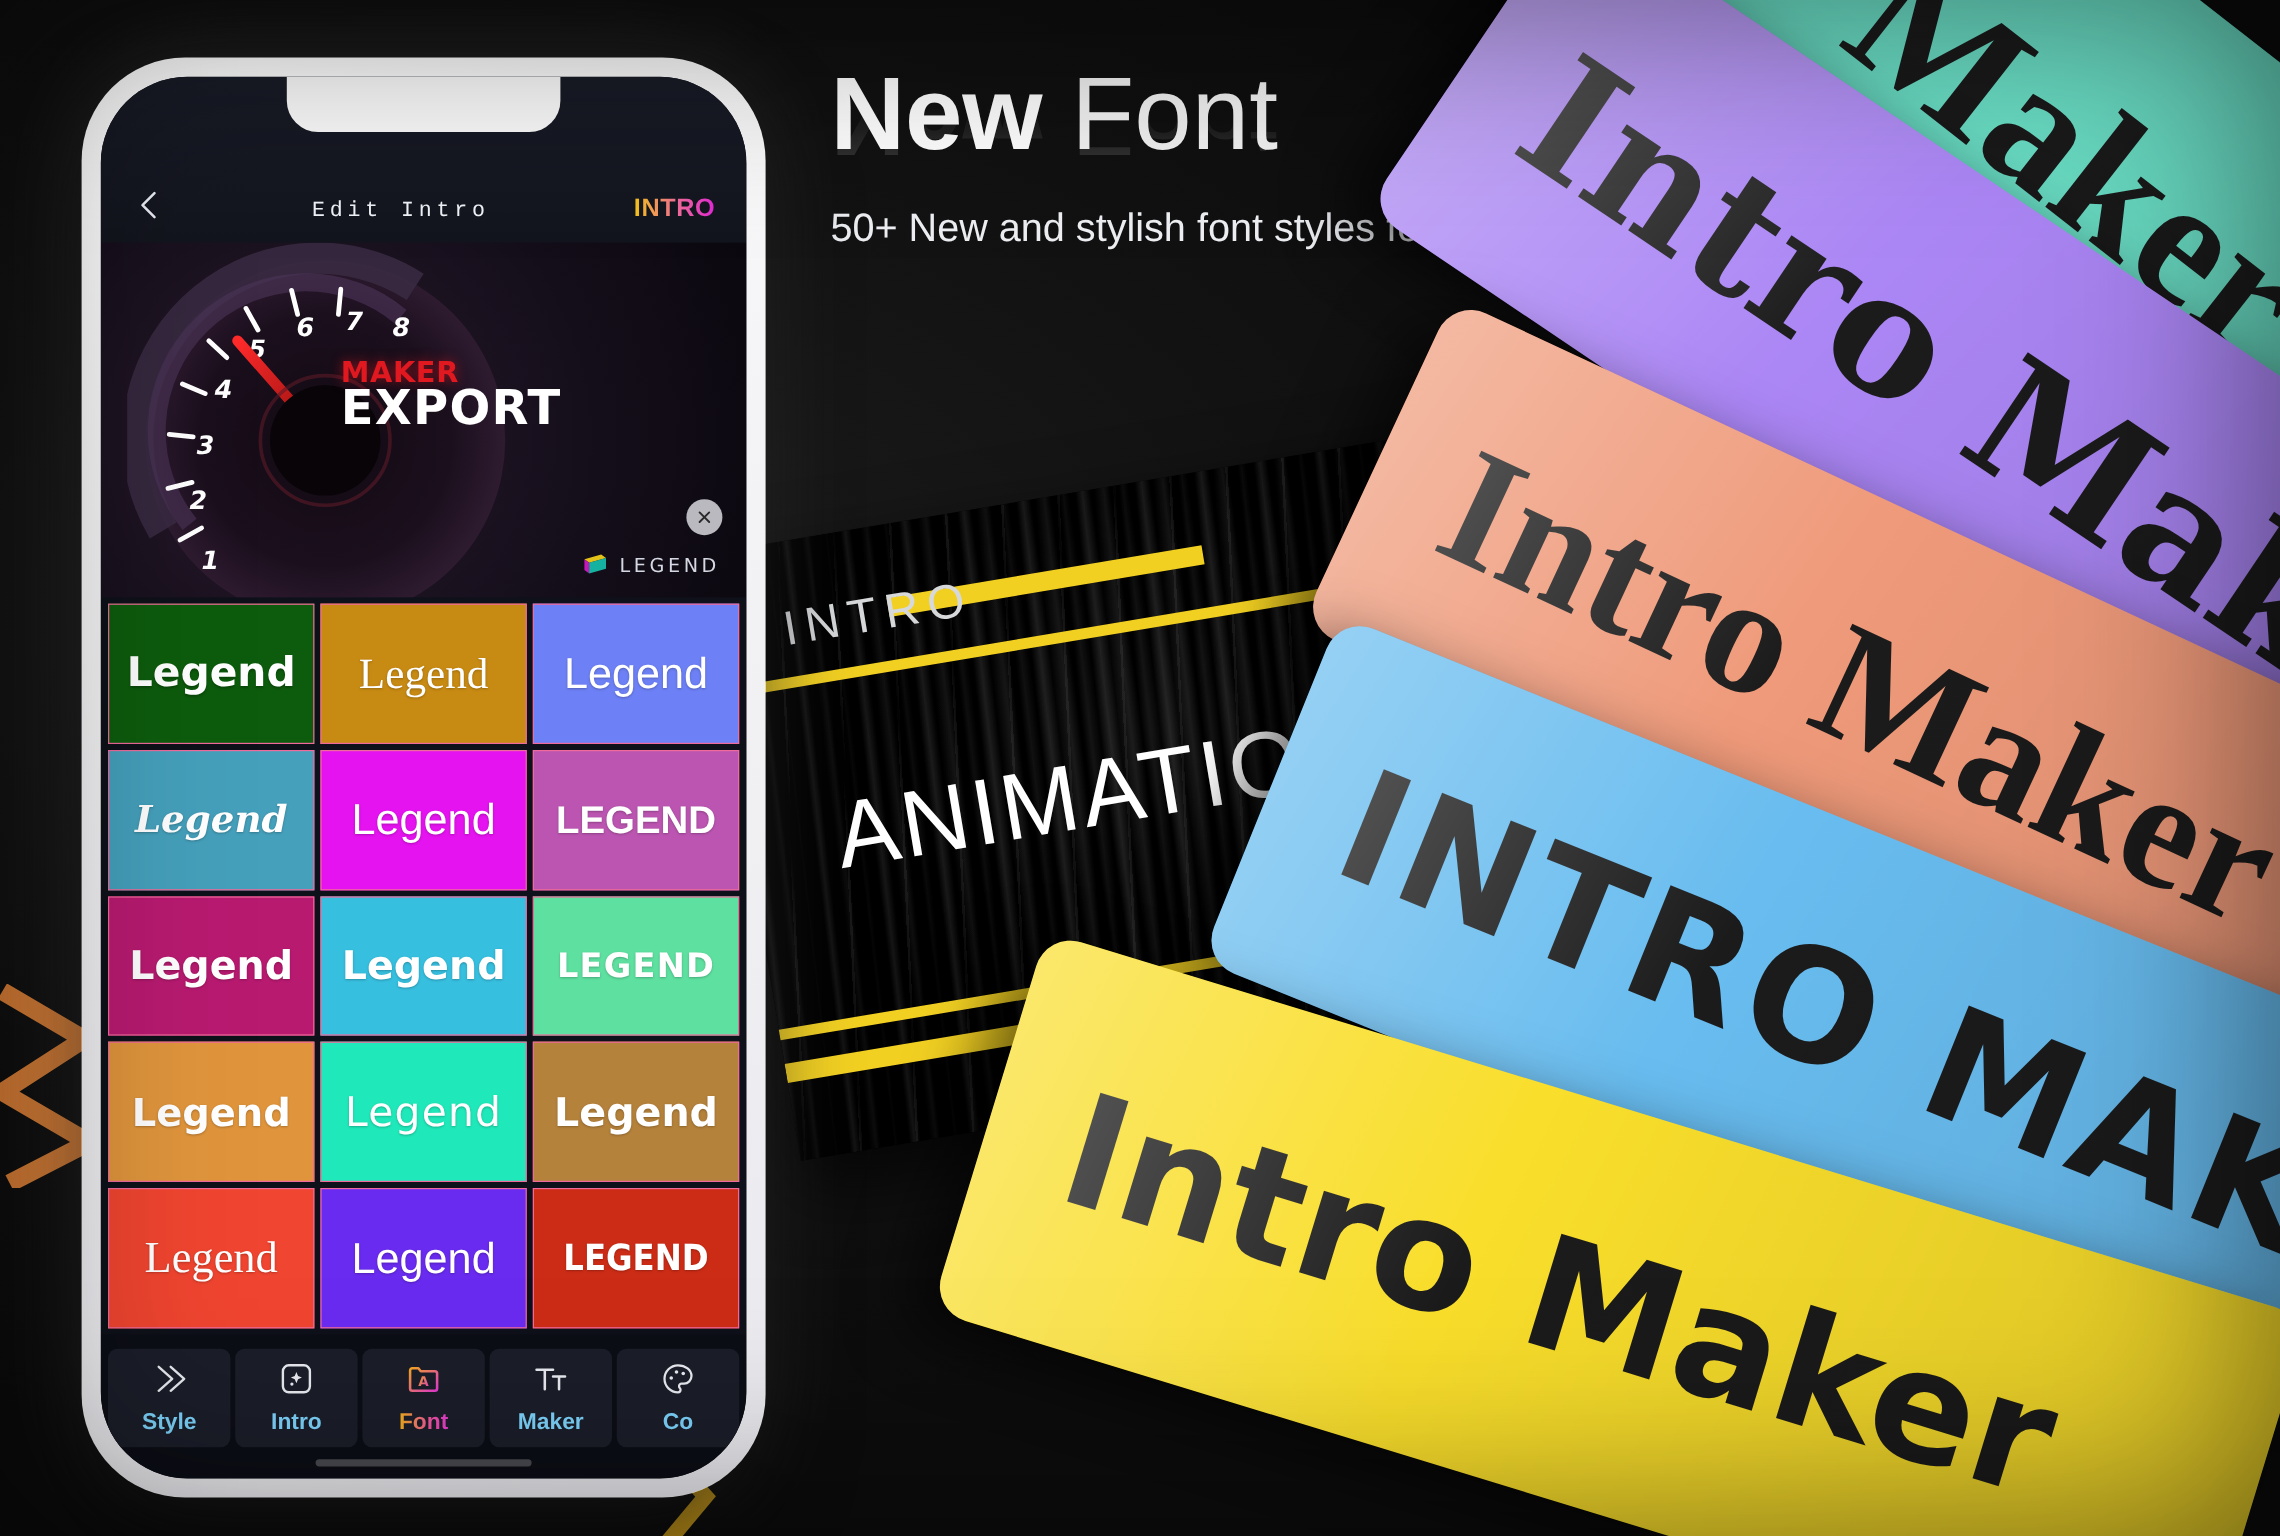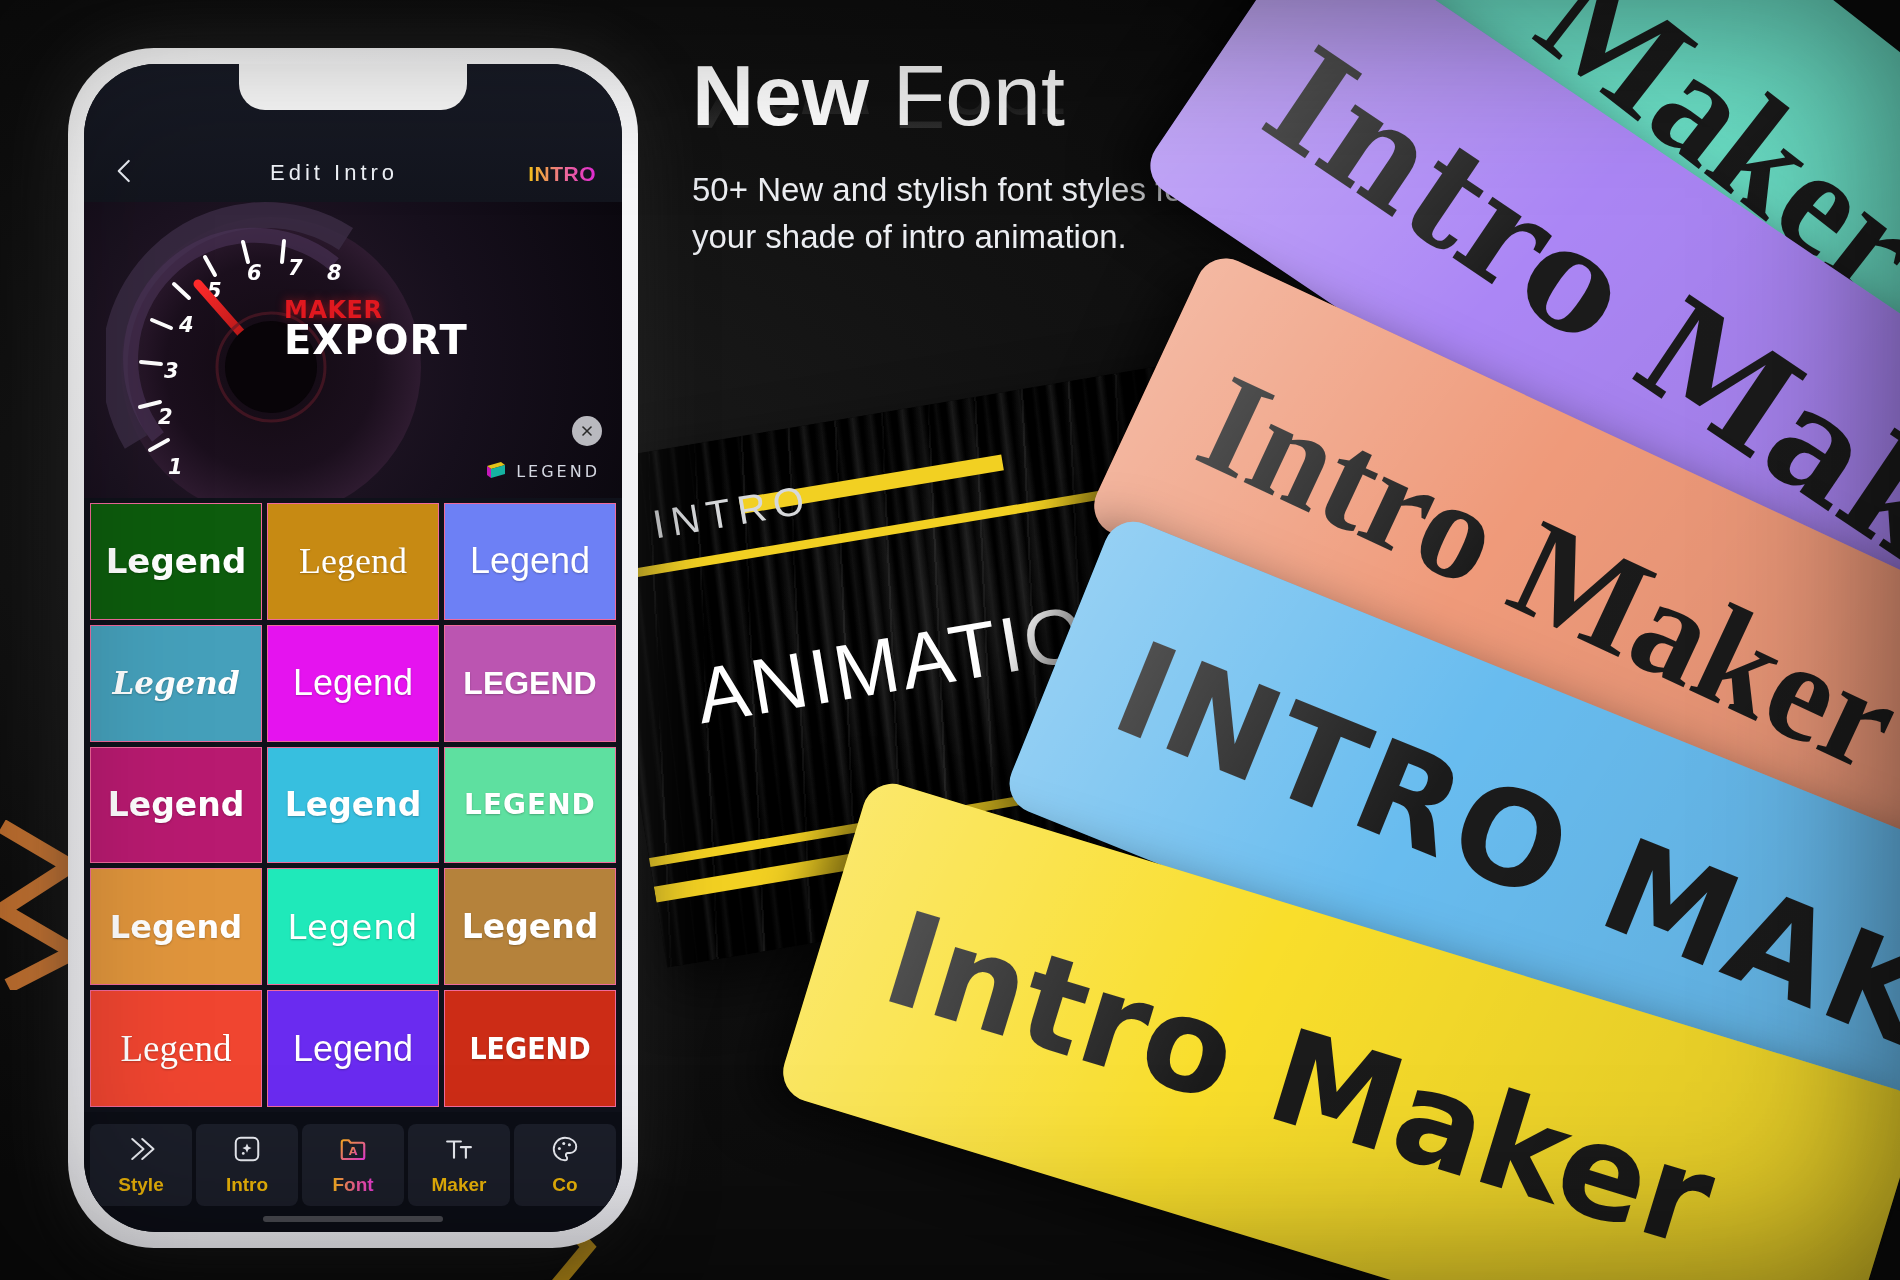--- a/index.html
+++ b/index.html
@@ -48,22 +48,22 @@
   
   .app-header{
     position:absolute; top:0; left:0; right:0; height:138px;
     background:linear-gradient(180deg,#181b26 0%,#13151e 100%);
     display:flex; align-items:flex-end; justify-content:space-between;
     padding:0 26px 16px 26px;
     z-index:7;
   }
   .back-chevron{ width:30px; height:30px; flex:0 0 auto; cursor:pointer; }
   .app-title{
-    color:#eef1f6; font-size:22px; letter-spacing:4px; font-weight:400;
-    font-family:Liberation Sans, sans-serif;
+    color:#eef1f6; font-size:18px; letter-spacing:4px; font-weight:400;
+    font-family:Liberation Mono, monospace;
     white-space:nowrap;
   }
   .export-btn{
     font-size:21px; font-weight:700; letter-spacing:.5px;
     background:linear-gradient(90deg,#f5c518 0%,#f06a9b 55%,#e028d5 100%);
     -webkit-background-clip:text; background-clip:text; color:transparent;
     cursor:pointer; white-space:nowrap;
   }
 
   
@@ -124,21 +124,21 @@
     display:flex; align-items:flex-start; padding:12px 6px 0 6px; gap:4px;
   }
   .tb-item{
     flex:1 1 0; min-width:0;
     background:#1b1e29;
     border-radius:8px;
     height:82px;
     display:flex; flex-direction:column; align-items:center; justify-content:center;
     gap:6px; cursor:pointer;
   }
-  .tb-label{ font-size:19px; color:#eab308; font-weight:700; white-space:nowrap; }
+  .tb-label{ font-size:19px; color:#7dd3fc; font-weight:700; white-space:nowrap; }
   .tb-item.active .tb-label{
     background:linear-gradient(90deg,#f5b418 0%,#f0589b 60%,#e53ad0 100%);
     -webkit-background-clip:text; background-clip:text; color:transparent;
   }
   .home-ind{
     position:absolute; bottom:10px; left:50%; transform:translateX(-50%);
     width:180px; height:6px; border-radius:3px; background:rgba(255,255,255,.25);
   }
 
   
@@ -440,21 +440,20 @@
 
   <div class="headline">
     <div class="h-title">
       <span class="b">New</span><span class="l">&nbsp;</span><span class="l">Font</span>
     </div>
     <div class="h-reflection">
       <span class="b">New</span><span class="l">&nbsp;</span><span class="l">Font</span>
     </div>
     <div class="h-sub">
       <div>50+ New and stylish font styles for</div>
-      <div>your shade of intro animation.</div>
     </div>
   </div>
 
   <svg class="tri-logo" viewBox="0 0 96 96">
     <defs>
       <linearGradient id="trig" x1="0" y1="1" x2="1" y2="0">
         <stop offset="0%" stop-color="#f5a623"></stop>
         <stop offset="55%" stop-color="#f2483f"></stop>
         <stop offset="100%" stop-color="#e0186c"></stop>
       </linearGradient>

